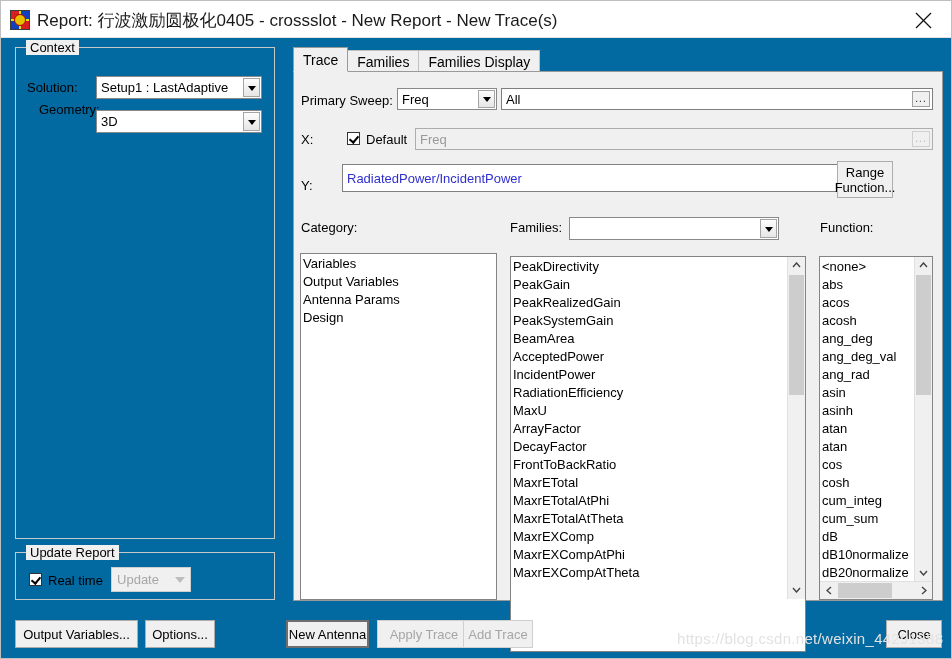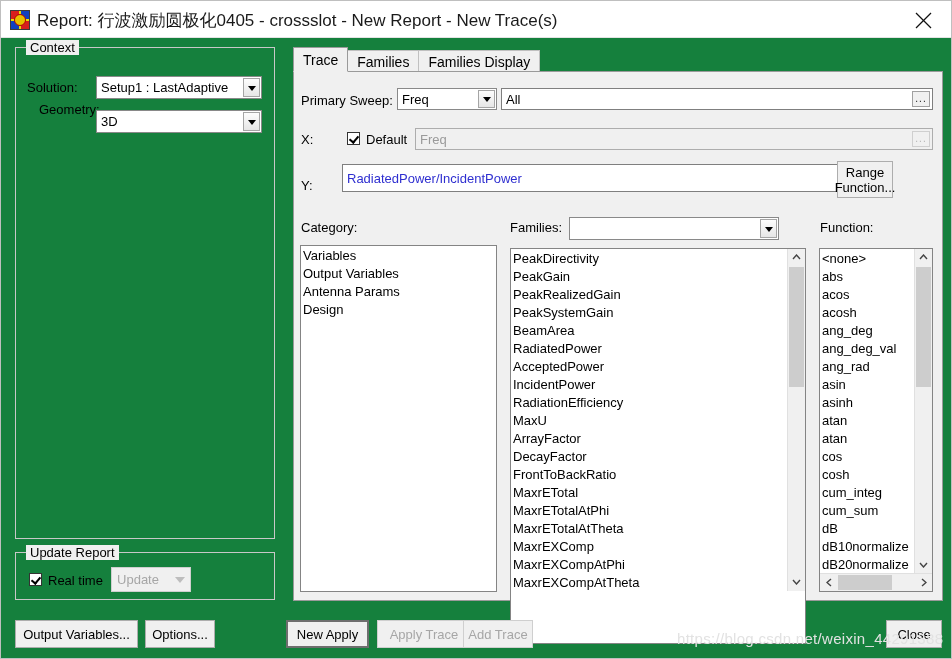--- a/index.html
+++ b/index.html
@@ -12,21 +12,21 @@
     height: 659px;
     overflow: hidden;
     font-family: "Liberation Sans", sans-serif;
     font-size: 13px;
     color: #000000;
   }
   #app {
     position: relative;
     width: 952px;
     height: 659px;
-    background: #15803d;
+    background: #0369a1;
     box-sizing: border-box;
     border: 1px solid #bfbfbf;
   }
 
   
   .titlebar {
     position: absolute;
     left: 0; top: 0;
     width: 950px; height: 36px;
     background: #ffffff;
@@ -216,20 +216,21 @@
     box-sizing: border-box;
   }
 
   
   .listbox {
     position: absolute;
     background: #ffffff;
     border: 1px solid #848484;
     box-sizing: border-box;
     overflow: hidden;
+    margin-top: 8px;
   }
   .listbox .items {
     position: absolute;
     left: 0; top: 0; right: 0;
     padding: 1px 0 0 2px;
   }
   .listbox .li {
     font-size: 13px;
     line-height: 18px;
     height: 18px;
@@ -438,21 +439,20 @@
     <span class="arrowbtn"></span>
   </div>
 
   <div class="listbox" style="left:509px; top:247px; width:296px; height:396px;">
     <div class="items" style="right:18px;">
       <div class="li">PeakDirectivity</div>
       <div class="li">PeakGain</div>
       <div class="li">PeakRealizedGain</div>
       <div class="li">PeakSystemGain</div>
       <div class="li">BeamArea</div>
-      <div class="li">RadiatedPower</div>
       <div class="li">AcceptedPower</div>
       <div class="li">IncidentPower</div>
       <div class="li">RadiationEfficiency</div>
       <div class="li">MaxU</div>
       <div class="li">ArrayFactor</div>
       <div class="li">DecayFactor</div>
       <div class="li">FrontToBackRatio</div>
       <div class="li">MaxrETotal</div>
       <div class="li">MaxrETotalAtPhi</div>
       <div class="li">MaxrETotalAtTheta</div>
@@ -521,21 +521,21 @@
       <div class="thumb" style="left:18px; width:54px;"></div>
       <div class="btn right">
         <svg width="6" height="9" viewBox="0 0 6 9">
             <polyline points="1,1 5,4.5 1,8" fill="none" stroke="#444" stroke-width="1.4"></polyline>
           </svg>
       </div>
     </div>
   </div>
 
   <div class="btn3d defaultbtn" style="left:285px; top:619px; width:83px; height:28px;">
-    <span>New Apply</span>
+    <span>New Antenna</span>
   </div>
   <div class="btn3d disabled" style="left:376px; top:619px; width:94px; height:28px;">
     <span>Apply Trace</span>
   </div>
   <div class="btn3d disabled" style="left:462px; top:619px; width:70px; height:28px;">
     <span>Add Trace</span>
   </div>
   <div class="btn3d" style="left:885px; top:619px; width:56px; height:28px;">
     <span>Close</span>
   </div>

